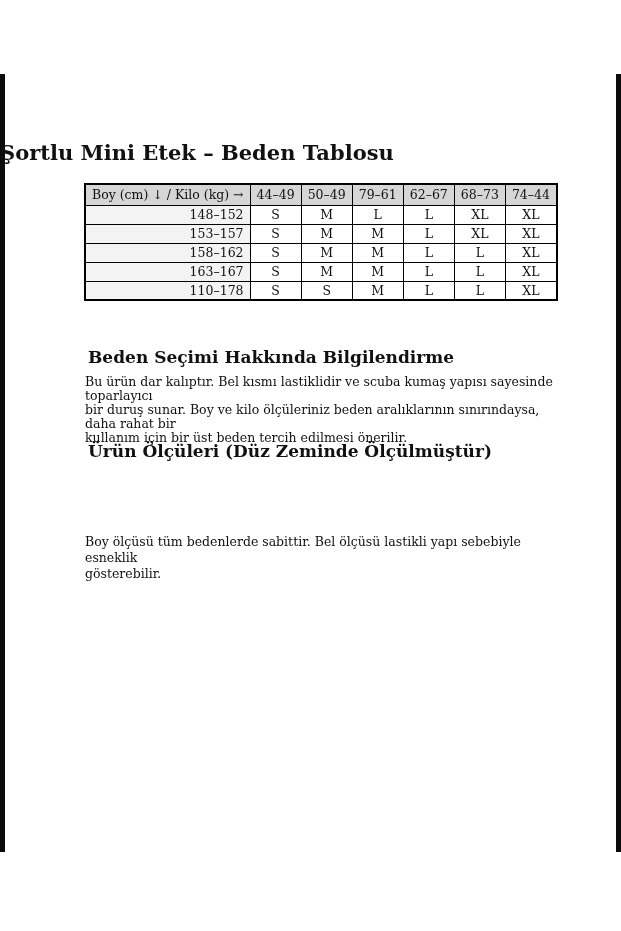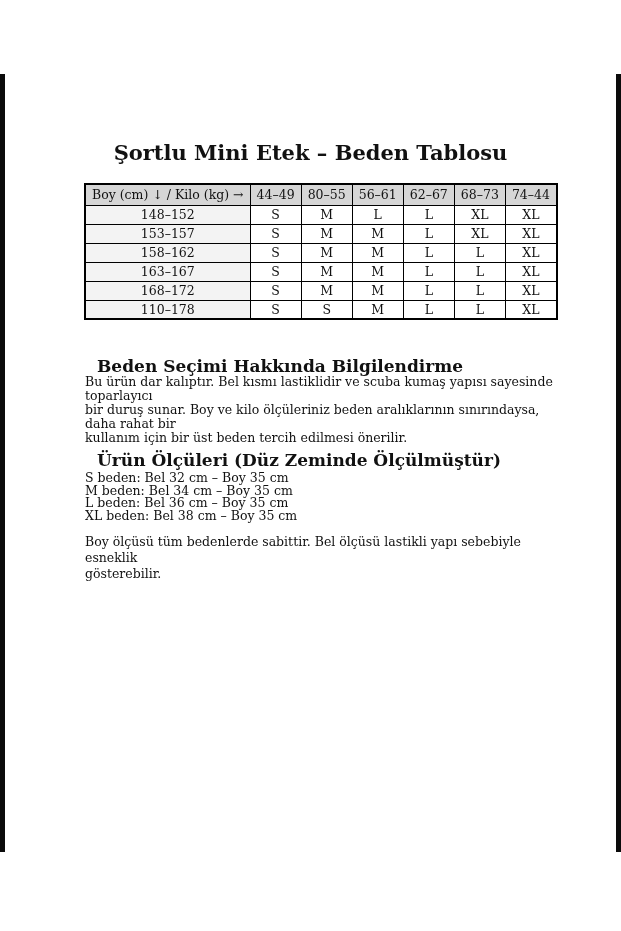--- a/index.html
+++ b/index.html
@@ -27,21 +27,20 @@
   }
   .frame-bar.left  { left: 0; }
   .frame-bar.right { right: 0; }
 
   .doc-title {
     position: absolute;
     left: 0;
     right: 0;
     top: 140px;
     margin: 0;
-    text-align: center;
     font-size: 21px;
     font-weight: bold;
     color: var(--text, #111111);
   }
 
   table.size-table {
     position: absolute;
     left: 84px;
     top: 183px;
     border-collapse: collapse;
@@ -54,34 +53,34 @@
     border: 1px solid #000;
     padding: 0 6px;
     white-space: nowrap;
     font-weight: normal;
     color: var(--text, #111111);
   }
   table.size-table thead tr { height: 21px; }
   table.size-table tbody tr { height: 19px; }
   th.label-col, td.label-cell {
     width: 126px;
-    text-align: center;
+    text-align: right;
   }
   th.num-col {
     width: 32px;
     background: var(--header-bg, #d6d6d6);
   }
   th.label-col { background: var(--header-bg, #d6d6d6); }
   td.label-cell { background: var(--label-bg, #f3f3f3); }
   td.value-cell { text-align: center; background: #ffffff; }
 
   .section-heading {
     position: absolute;
     left: 85px;
-    margin: 12px;
+    margin: 3px;
     font-size: 17px;
     font-weight: bold;
     line-height: 1.2;
     color: var(--text, #111111);
   }
   #info-heading { top: 344px; }
   #measure-heading { top: 438px; }
 
   .body-text {
     position: absolute;
@@ -102,22 +101,22 @@
   <div class="frame-bar left"></div>
   <div class="frame-bar right"></div>
 
   <h1 class="doc-title">Şortlu Mini Etek – Beden Tablosu</h1>
 
   <table class="size-table">
     <thead>
       <tr>
           <th class="label-col">Boy (cm) ↓ / Kilo (kg) →</th>
           <th class="num-col">44–49</th>
-          <th class="num-col">80–55</th>
-          <th class="num-col">56–61</th>
+          <th class="num-col">50–49</th>
+          <th class="num-col">79–61</th>
           <th class="num-col">62–67</th>
           <th class="num-col">68–73</th>
           <th class="num-col">74–44</th>
         </tr>
     </thead>
     <tbody>
         <tr>
           <td class="label-cell">148–152</td>
           <td class="value-cell">S</td>
           <td class="value-cell">M</td>
@@ -147,48 +146,35 @@
         <tr>
           <td class="label-cell">163–167</td>
           <td class="value-cell">S</td>
           <td class="value-cell">M</td>
           <td class="value-cell">M</td>
           <td class="value-cell">L</td>
           <td class="value-cell">L</td>
           <td class="value-cell">XL</td>
         </tr>
         <tr>
-          <td class="label-cell">168–172</td>
-          <td class="value-cell">S</td>
-          <td class="value-cell">M</td>
-          <td class="value-cell">M</td>
-          <td class="value-cell">L</td>
-          <td class="value-cell">L</td>
-          <td class="value-cell">XL</td>
-        </tr>
-        <tr>
           <td class="label-cell">110–178</td>
           <td class="value-cell">S</td>
           <td class="value-cell">S</td>
           <td class="value-cell">M</td>
           <td class="value-cell">L</td>
           <td class="value-cell">L</td>
           <td class="value-cell">XL</td>
         </tr>
       </tbody>
   </table>
 
   <h2 class="section-heading" id="info-heading">Beden Seçimi Hakkında Bilgilendirme</h2>
 
   <p class="body-text" id="info-paragraph">Bu ürün dar kalıptır. Bel kısmı lastiklidir ve scuba kumaş yapısı sayesinde toparlayıcı
 bir duruş sunar. Boy ve kilo ölçüleriniz beden aralıklarının sınırındaysa, daha rahat bir
 kullanım için bir üst beden tercih edilmesi önerilir.</p>
 
   <h2 class="section-heading" id="measure-heading">Ürün Ölçüleri (Düz Zeminde Ölçülmüştür)</h2>
 
-  <p class="body-text" id="measure-list">S beden: Bel 32 cm – Boy 35 cm
-M beden: Bel 34 cm – Boy 35 cm
-L beden: Bel 36 cm – Boy 35 cm
-XL beden: Bel 38 cm – Boy 35 cm</p>
 
   <p class="body-text" id="measure-note">Boy ölçüsü tüm bedenlerde sabittir. Bel ölçüsü lastikli yapı sebebiyle esneklik
 gösterebilir.</p>
 </div>
 
 </body></html>

